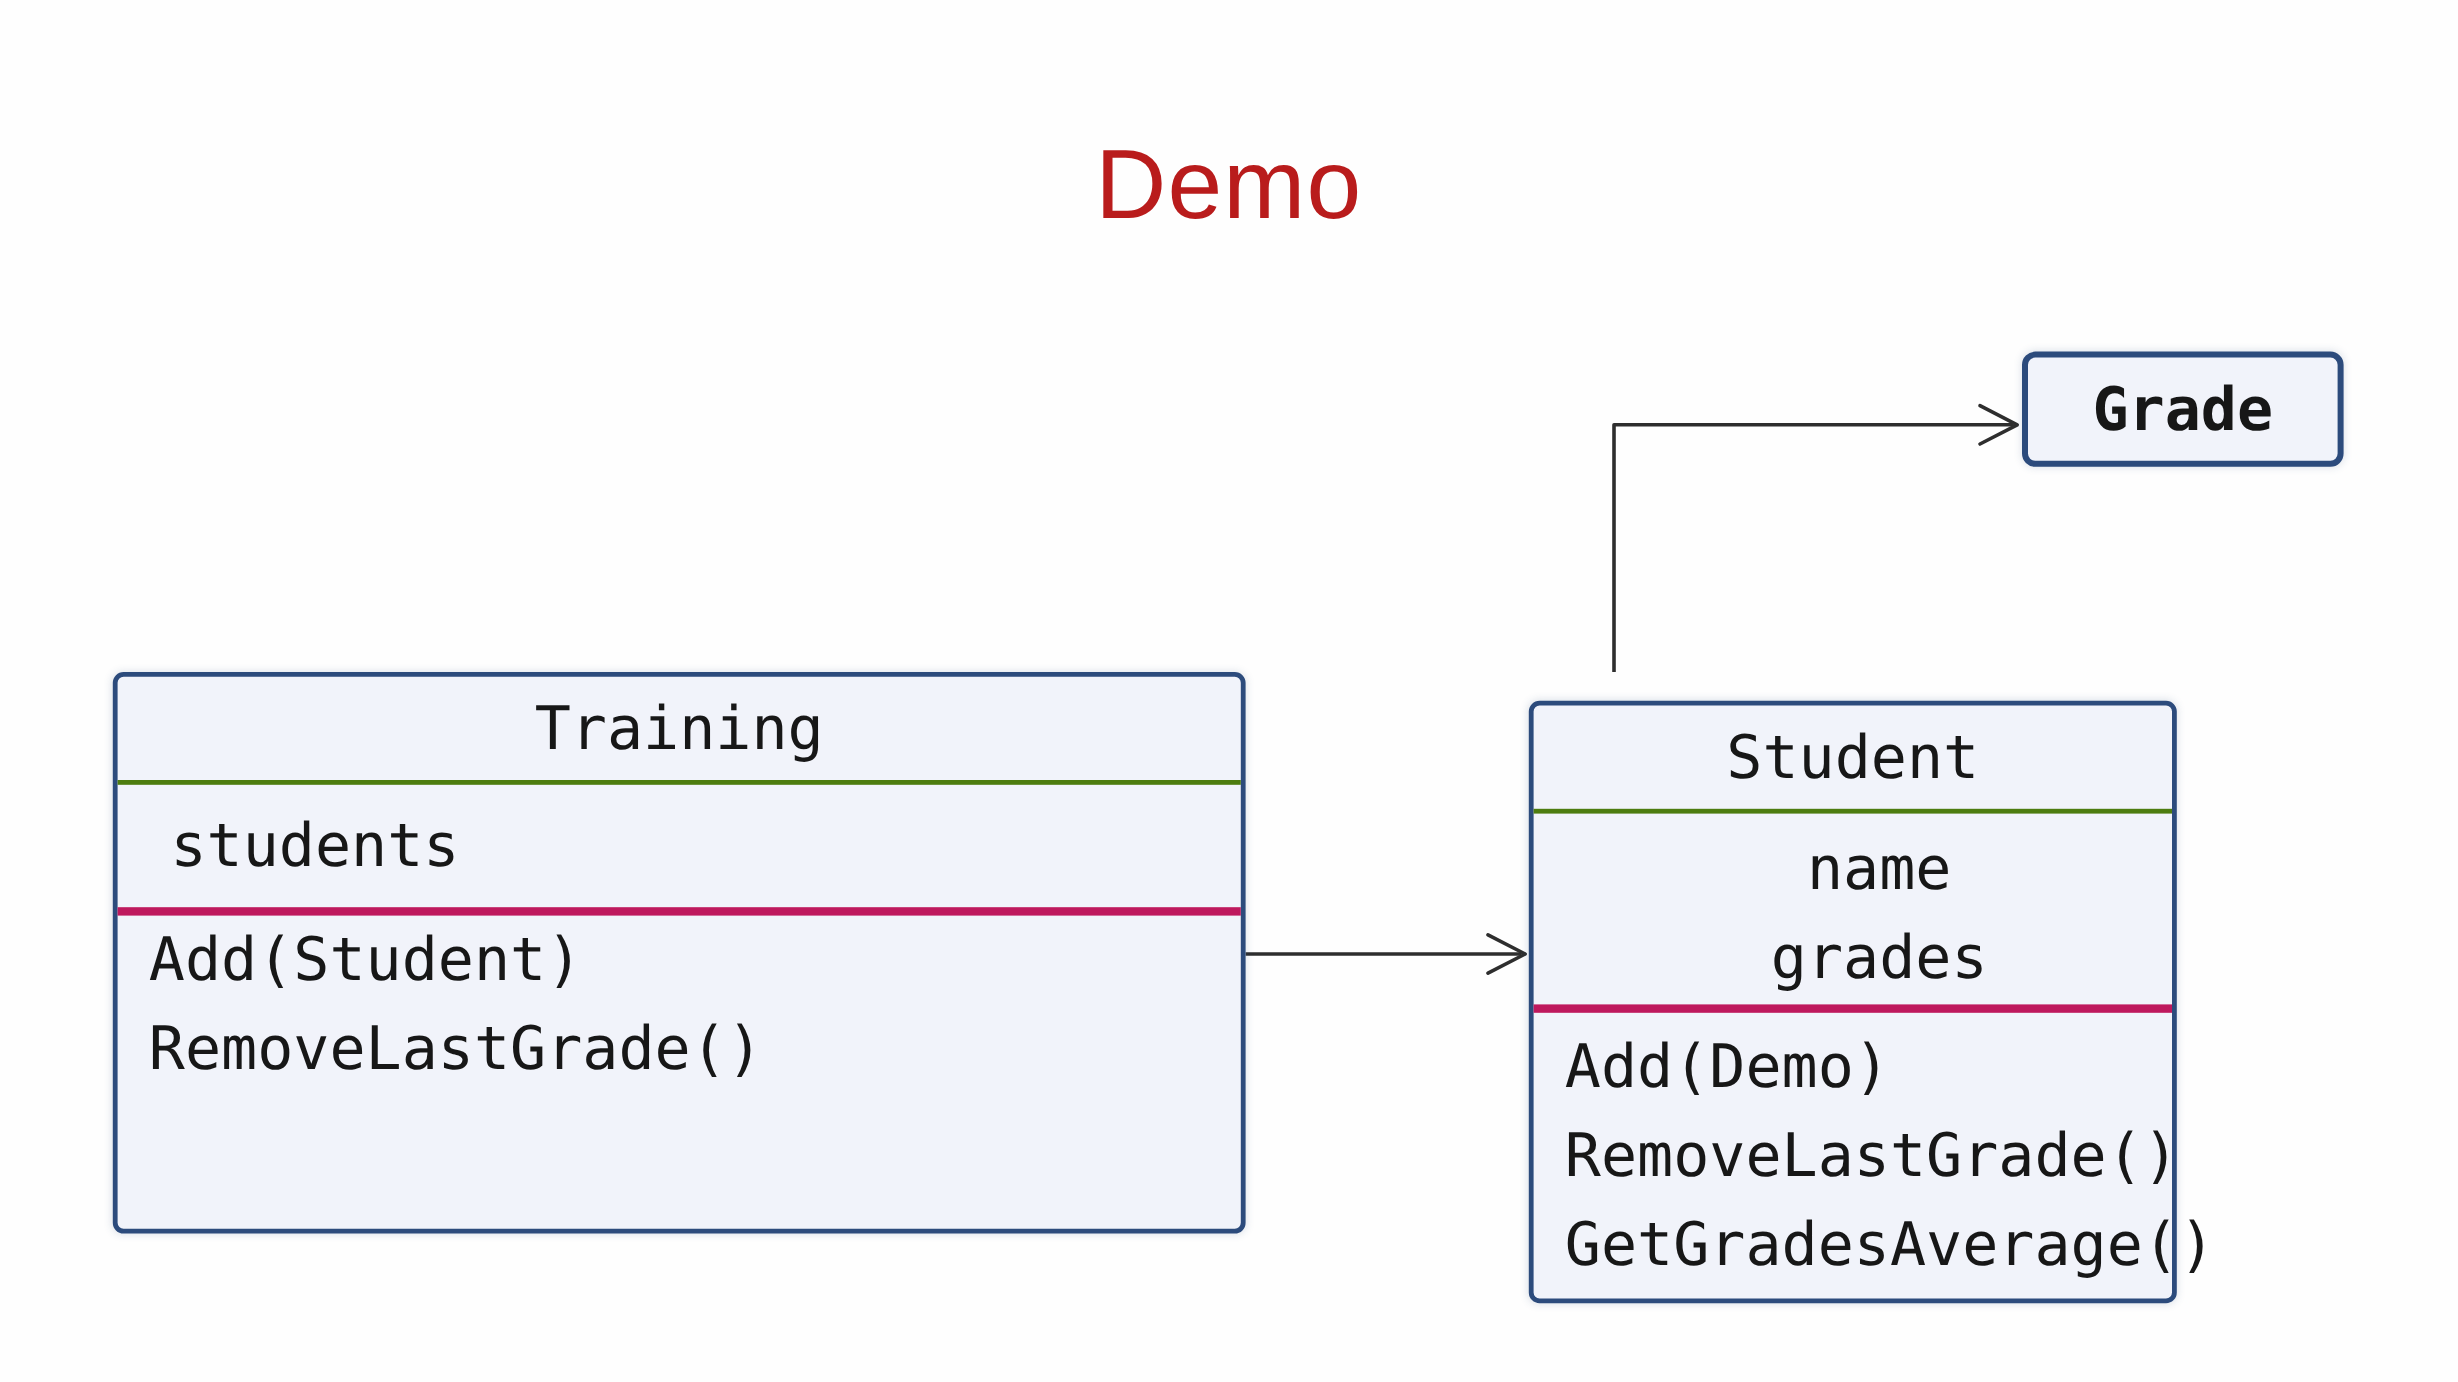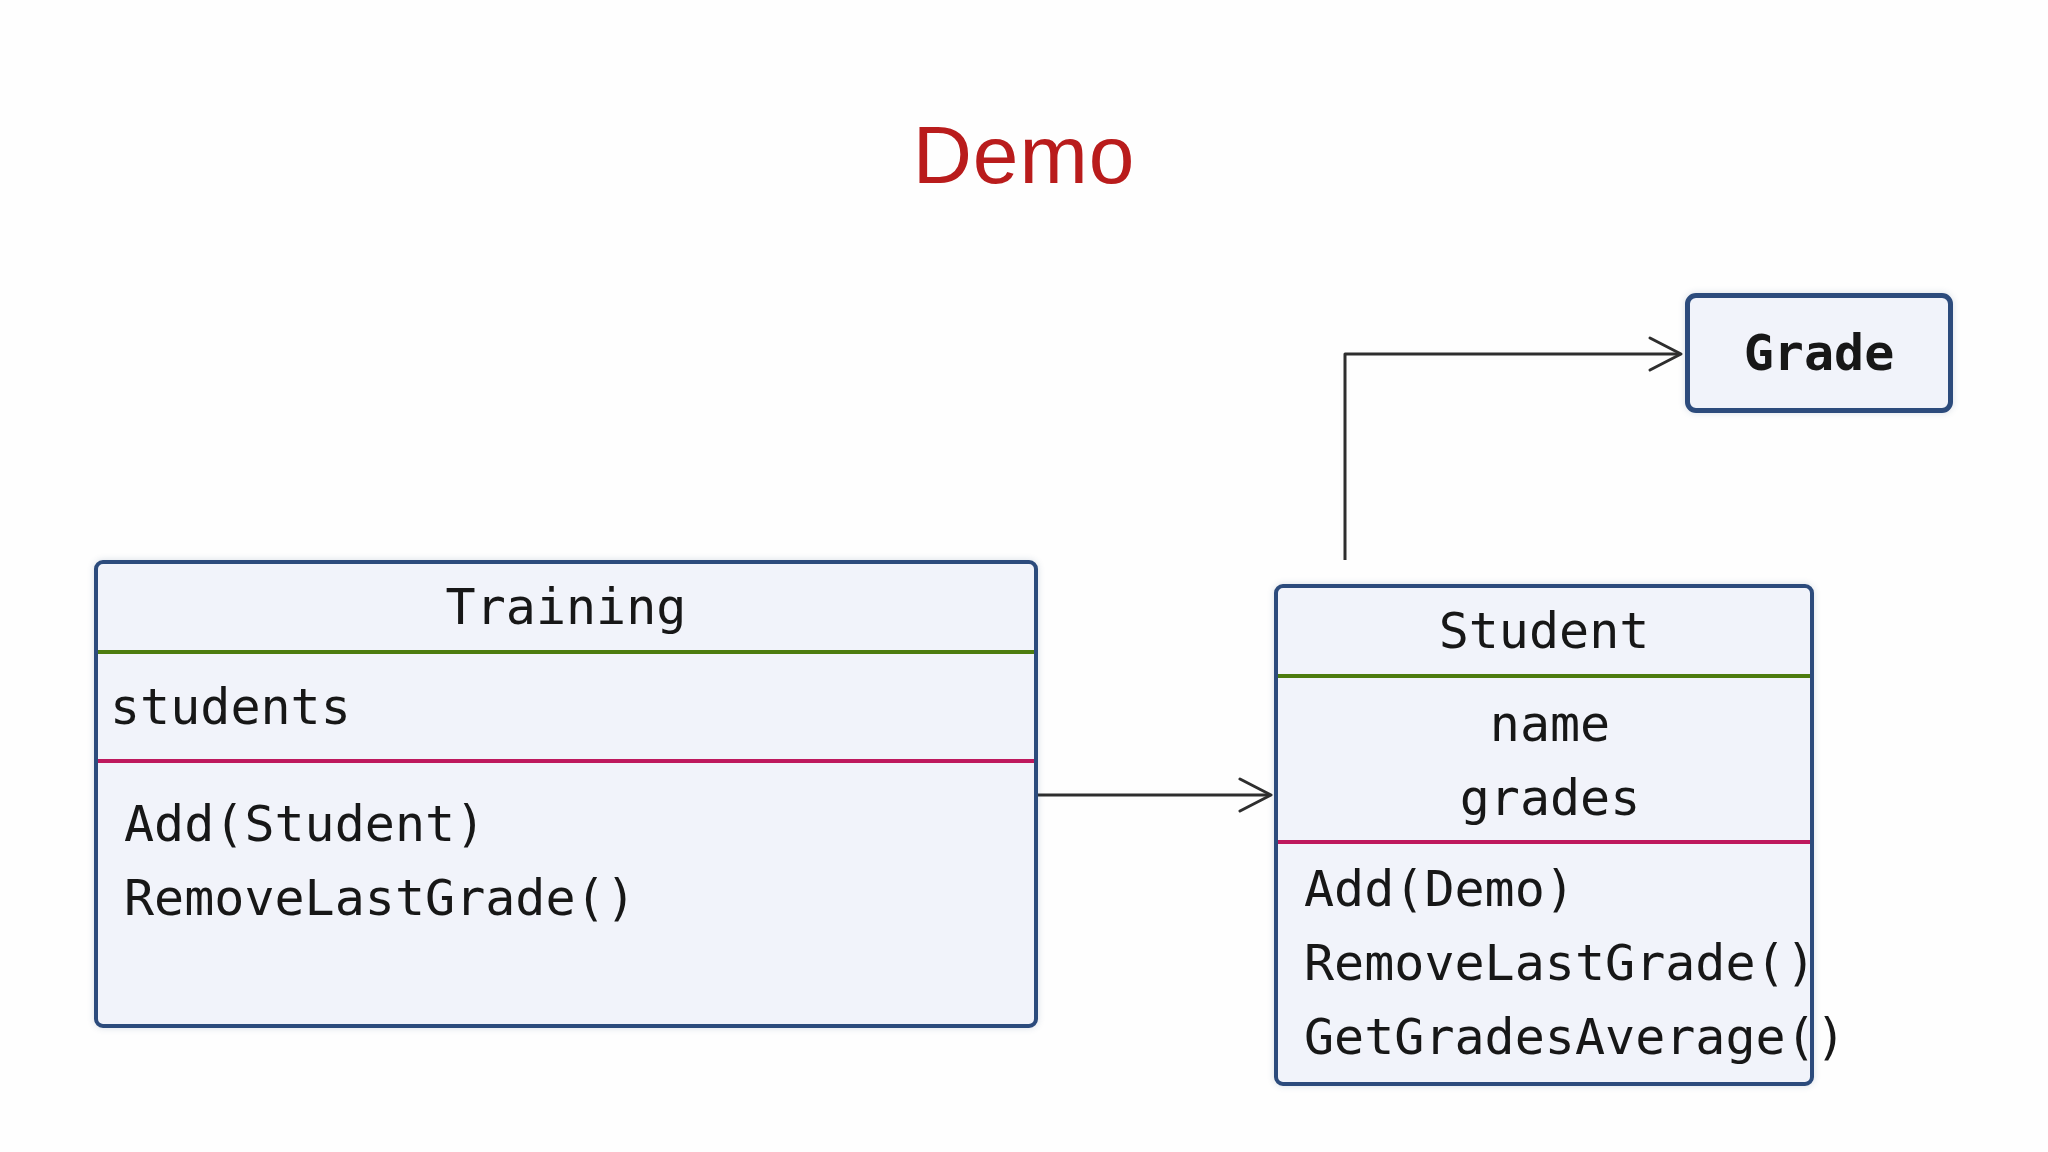--- a/index.html
+++ b/index.html
@@ -53,43 +53,43 @@
     box-sizing: border-box;
     height: 90px;
     border-bottom: 4px solid #4d7c0f;
     display: flex;
     align-items: center;
     justify-content: center;
     font-size: 50px;
   }
   .classbox .attrs {
     box-sizing: border-box;
-    border-bottom: 4px solid #be185d;
-    padding-left: 12px;
+    border-bottom: 7px solid #be185d;
+    padding-left: 44px;
   }
   .classbox .methods {
     box-sizing: border-box;
     padding-left: 26px;
   }
   .memberline {
     font-size: 50px;
     line-height: 74px;
     white-space: pre;
   }
   
   .box-training { left: 94px; top: 560px; width: 944px; height: 468px; }
   .box-training .attrs { height: 109px; display: flex; align-items: center; }
-  .box-training .methods { padding-top: 24px; }
+  .box-training .methods { }
   
   .box-student { left: 1274px; top: 584px; width: 540px; height: 502px; }
   .box-student .attrs { height: 166px; padding-top: 9px; text-align: center; }
   .box-student .methods { padding-top: 8px; }
   
   .box-grade {
-    left: 1685px; top: 293px; width: 268px; height: 120px;
+    left: 1685px; top: 293px; width: 268px; height: 96px;
     border-width: 5px;
     border-radius: 11px;
     display: flex;
     align-items: center;
     justify-content: center;
   }
   .grade-label {
     font-size: 50px;
     font-weight: bold;
   }

